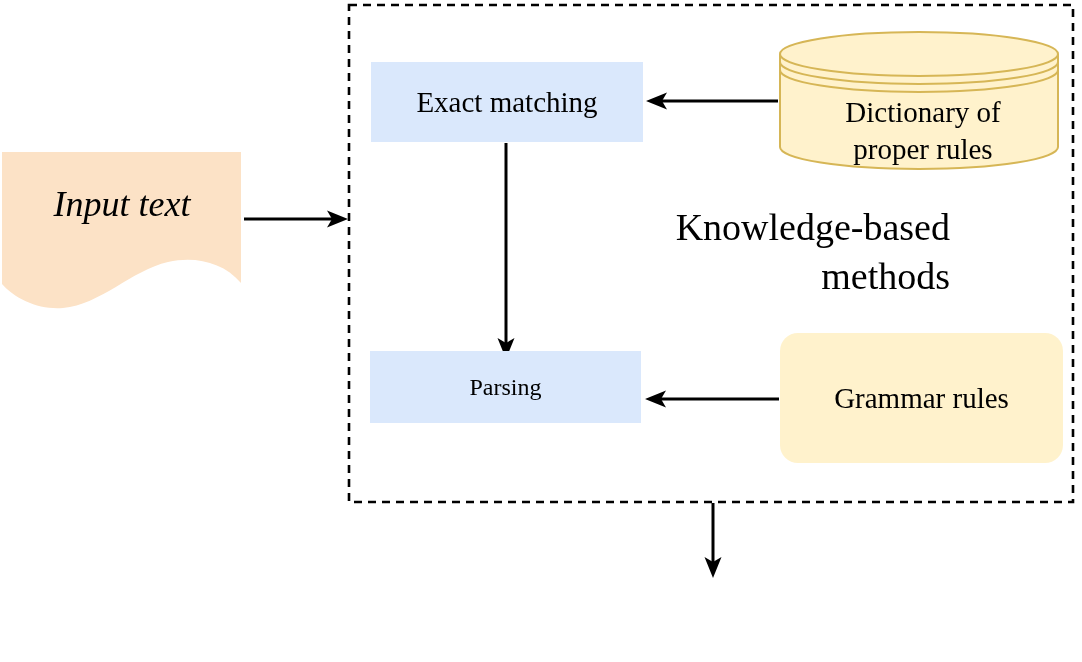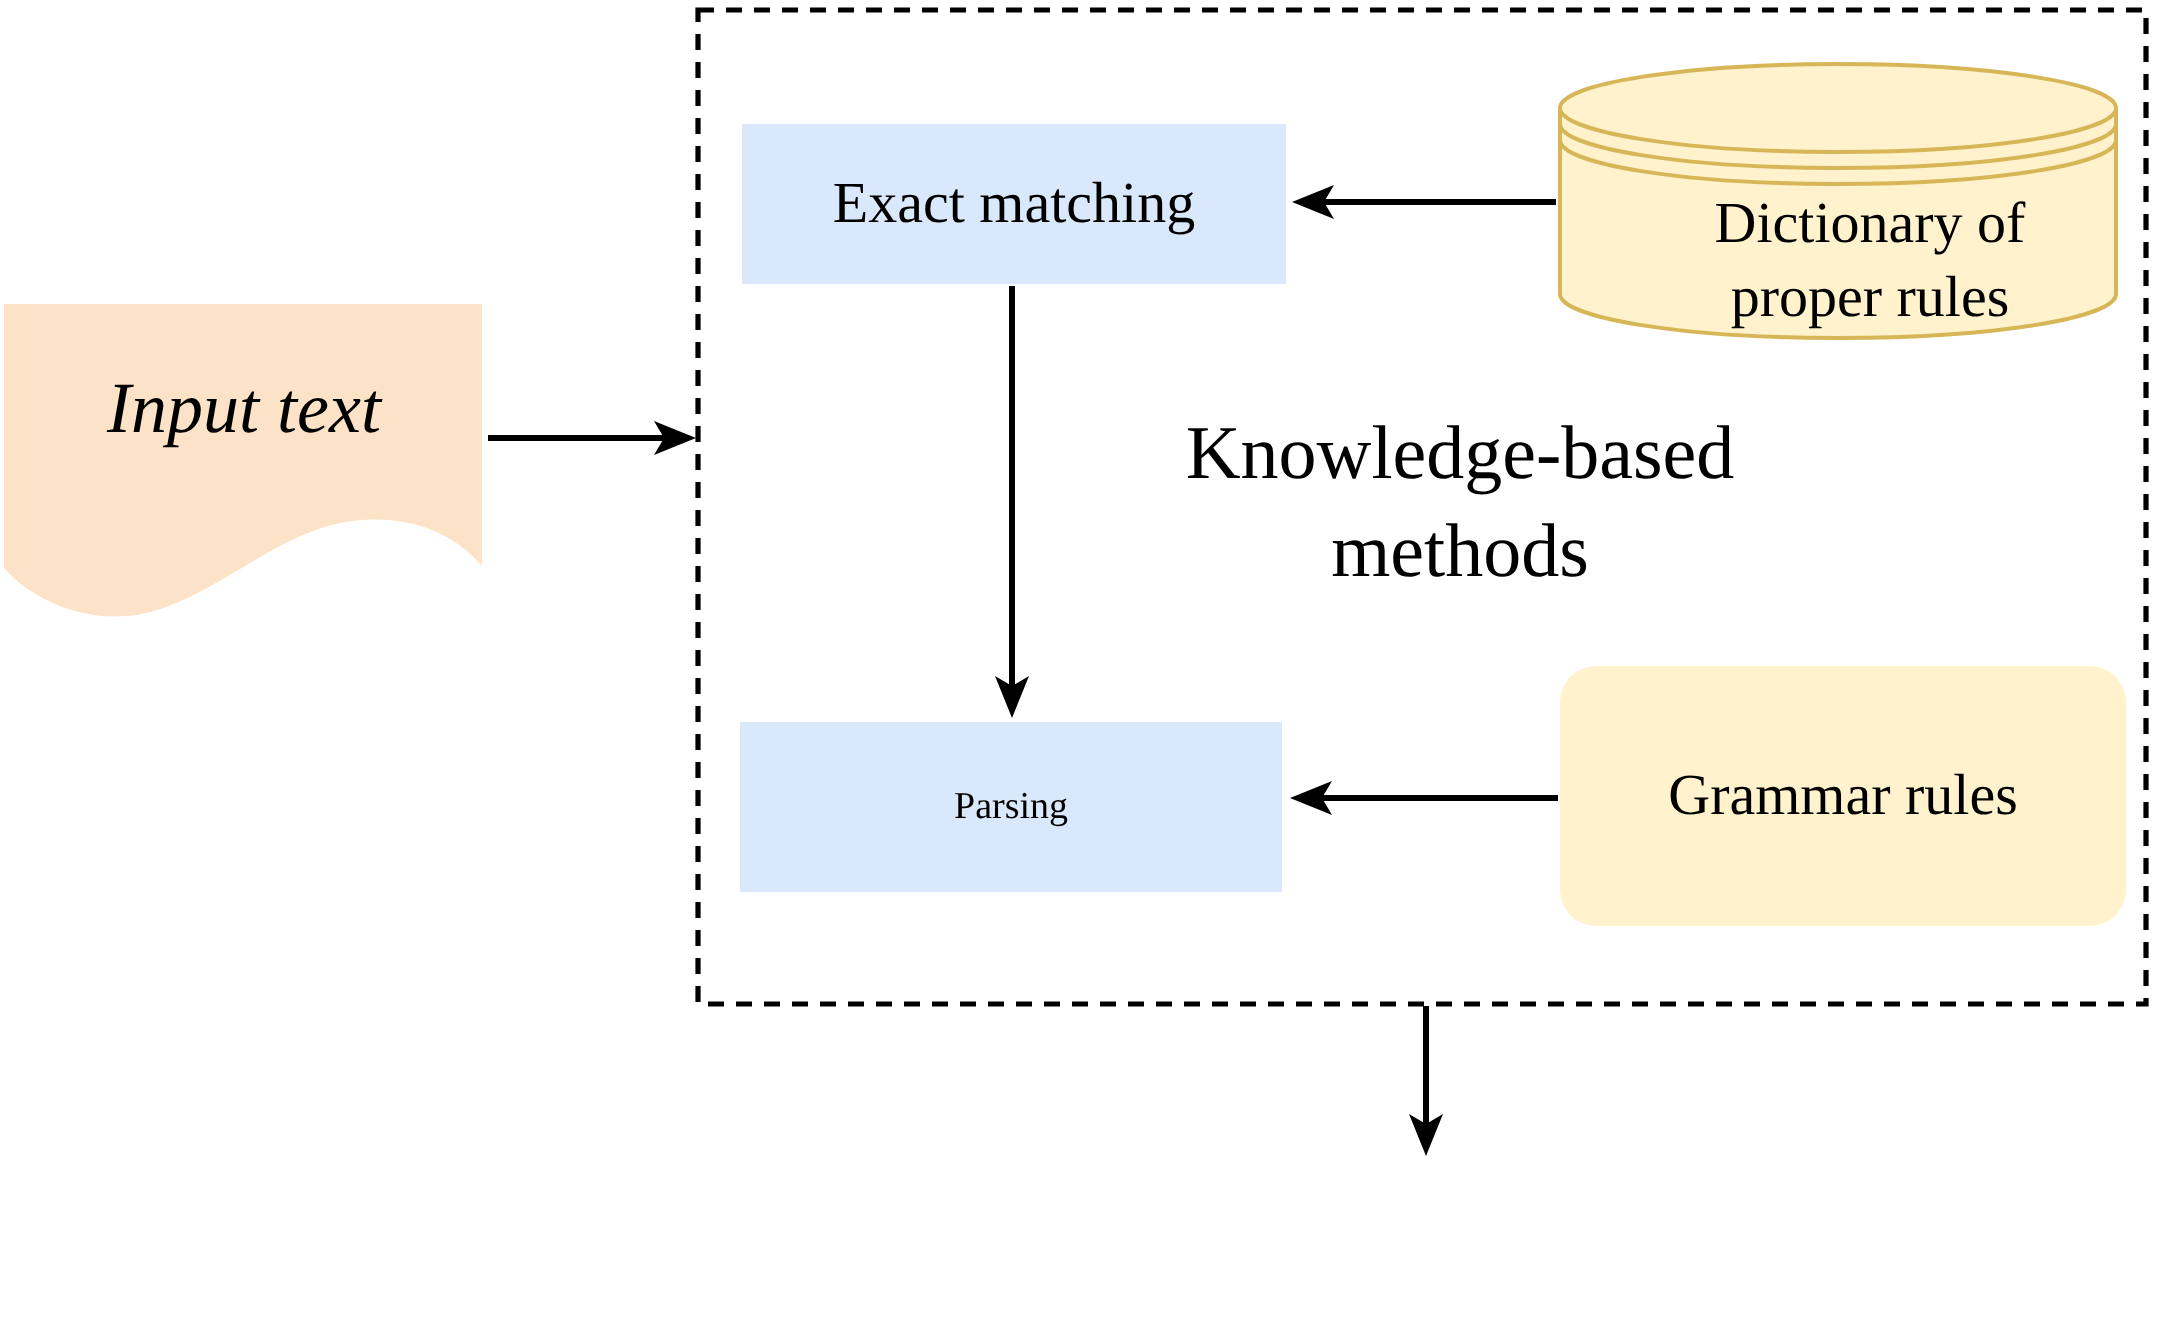--- a/index.html
+++ b/index.html
@@ -7,39 +7,39 @@
     position:relative; width:1082px; height:662px; background:#ffffff;
     font-family:"Liberation Serif","DejaVu Serif",serif; color:#000;
     overflow:hidden;
   }
   .layer { position:absolute; left:0; top:0; width:1082px; height:662px; pointer-events:none; }
   .abs { position:absolute; box-sizing:border-box; }
 
   
   .node { display:flex; align-items:center; justify-content:center; text-align:center; }
   .node-exact   { left:371px; top:62px;  width:272px; height:80px;  background:var(--process-fill); font-size:29px; }
-  .node-parsing { left:370px; top:361px; width:271px; height:85px;  background:var(--process-fill); font-size:19px; }
+  .node-parsing { left:370px; top:351px; width:271px; height:72px;  background:var(--process-fill); font-size:24px; }
   .node-grammar { left:780px; top:333px; width:283px; height:130px; background:var(--knowledge-fill); border-radius:18px; font-size:29px; line-height:40px; flex-direction:row; }
   .node-tagged  { left:593px; top:579px; width:244px; height:76px;  background:var(--output-fill); font-size:31px; }
 
   
   .doc { left:2px; top:152px; width:240px; height:158px; }
   .doc svg { position:absolute; left:0; top:0; }
   .doc-label { position:absolute; left:0; top:30px; width:240px; text-align:center; font-size:36px; line-height:44px;font-style:italic; }
   .doc-path { fill:var(--input-fill); }
 
   
   .cyl { left:778px; top:30px; width:282px; height:142px; }
   .cyl svg { position:absolute; left:0; top:0; }
   .cyl-body { fill:var(--knowledge-fill); stroke:var(--knowledge-border); stroke-width:2; }
   .cyl-arc  { fill:none; stroke:var(--knowledge-border); stroke-width:2; }
-  .cyl-label { position:absolute; left:16px; top:64px; width:282px; text-align:center; font-size:29px; line-height:37px; }
+  .cyl-label { position:absolute; left:4px; top:64px; width:282px; text-align:center; font-size:29px; line-height:37px; }
 
   
-  .container-title { left:510px; top:203px; width:440px; text-align:center; font-size:38px; line-height:49px; }
+  .container-title { left:510px; top:203px; width:440px; text-align:right; font-size:38px; line-height:49px; }
 
   .line { display:block; }
 
   
   .edge-line { stroke:var(--arrow); stroke-width:3; fill:none; }
   .edge-head { fill:var(--arrow); stroke:none; }
   .dashed-rect { fill:none; stroke:var(--arrow); stroke-width:2.6; stroke-dasharray:8 6; }
 </style>
 </head>
 <body>

